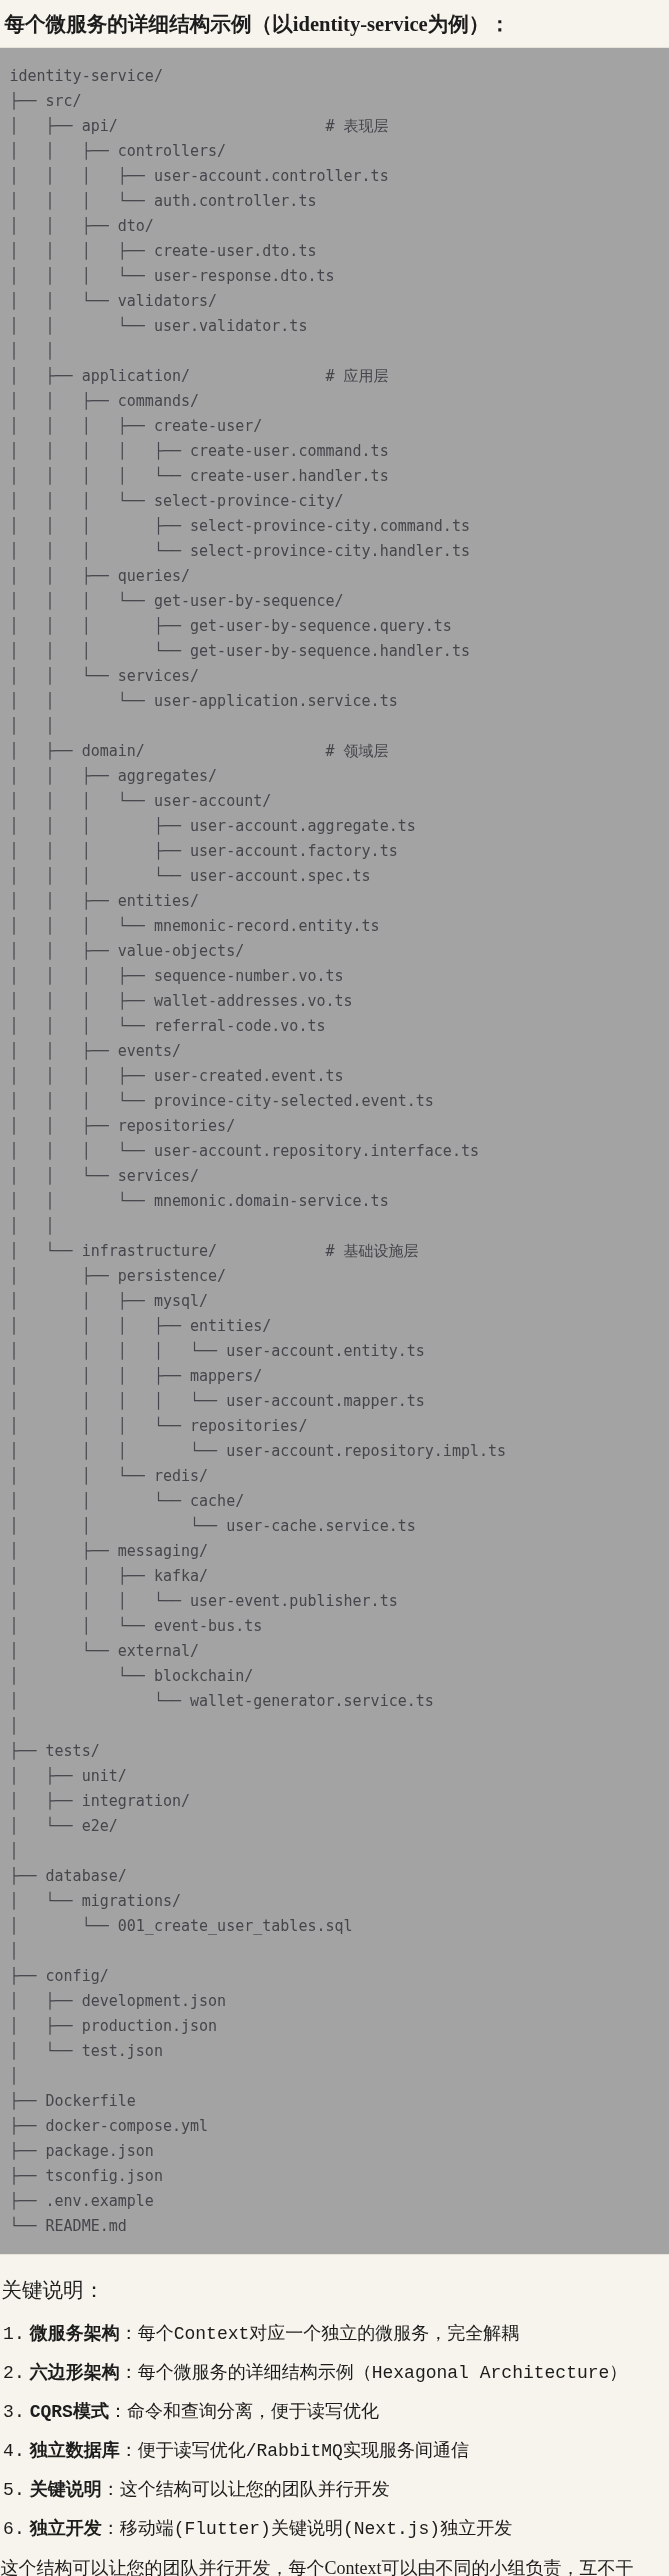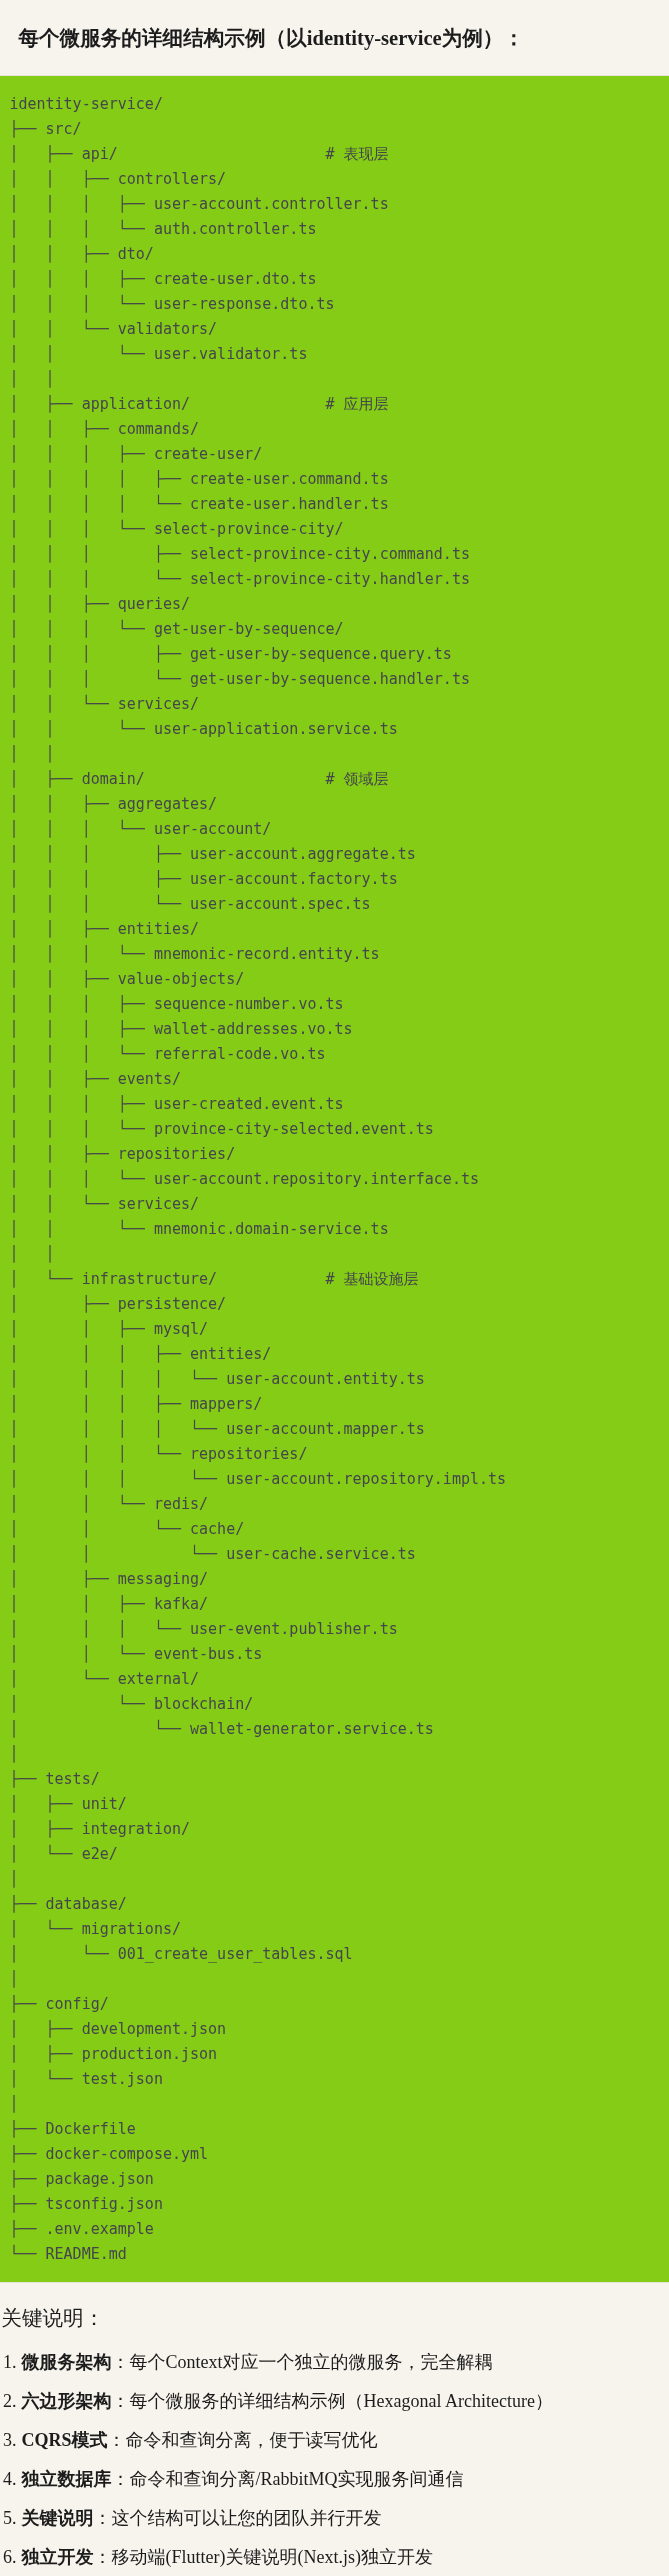--- a/index.html
+++ b/index.html
@@ -9,25 +9,25 @@
   }
   body {
     width: 669px;
     font-family: "Liberation Serif", serif;
     color: #1C1C1C;
   }
   .page-title {
     font-size: 20.6px;
     font-weight: bold;
     line-height: 28px;
-    margin: 14px;
+    margin: 0;
     padding: 10px 6.3px 9.4px 4.4px;
   }
   .code-block {
-    background: #84cc16;
+    background: #a3a3a3;
     border-top: 0.6px solid #E6E3D8;
     border-bottom: 0.6px solid #E6E3D8;
     padding: 15.6px 5px 15px 9.4px;
   }
   .file-tree {
     margin: 0;
     font-family: "DejaVu Sans Mono", monospace;
     font-size: 15px;
     line-height: 25px;
     color: #45464C;
@@ -36,20 +36,21 @@
   .notes-heading {
     font-size: 20.6px;
     font-weight: normal;
     line-height: 27.5px;
     margin: 22.5px 0 17px 1.3px;
   }
   .note {
     font-size: 18px;
     line-height: 24px;
     margin: 0 0 15px 3.1px;
+    font-family: Liberation Mono, monospace;
   }
   .note-num {
     margin-right: 5px;
   }
   .note-term {
     font-weight: bold;
   }
   .footer-note {
     font-size: 18px;
     line-height: 24px;
@@ -153,20 +154,20 @@
 </div>
 
 <h2 class="notes-heading">关键说明：</h2>
 
 <div class="note"><span class="note-num">1.</span><span class="note-term">微服务架构</span><span class="note-text">：每个Context对应一个独立的微服务，完全解耦</span></div>
 
 <div class="note"><span class="note-num">2.</span><span class="note-term">六边形架构</span><span class="note-text">：每个微服务的详细结构示例（Hexagonal Architecture）</span></div>
 
 <div class="note"><span class="note-num">3.</span><span class="note-term">CQRS模式</span><span class="note-text">：命令和查询分离，便于读写优化</span></div>
 
-<div class="note"><span class="note-num">4.</span><span class="note-term">独立数据库</span><span class="note-text">：命令和查询分离/RabbitMQ实现服务间通信</span></div>
+<div class="note"><span class="note-num">4.</span><span class="note-term">独立数据库</span><span class="note-text">：便于读写优化/RabbitMQ实现服务间通信</span></div>
 
 <div class="note"><span class="note-num">5.</span><span class="note-term">关键说明</span><span class="note-text">：这个结构可以让您的团队并行开发</span></div>
 
 <div class="note"><span class="note-num">6.</span><span class="note-term">独立开发</span><span class="note-text">：移动端(Flutter)关键说明(Next.js)独立开发</span></div>
 
 <p class="footer-note">这个结构可以让您的团队并行开发，每个Context可以由不同的小组负责，互不干扰。</p>
 
 
 </body></html>

